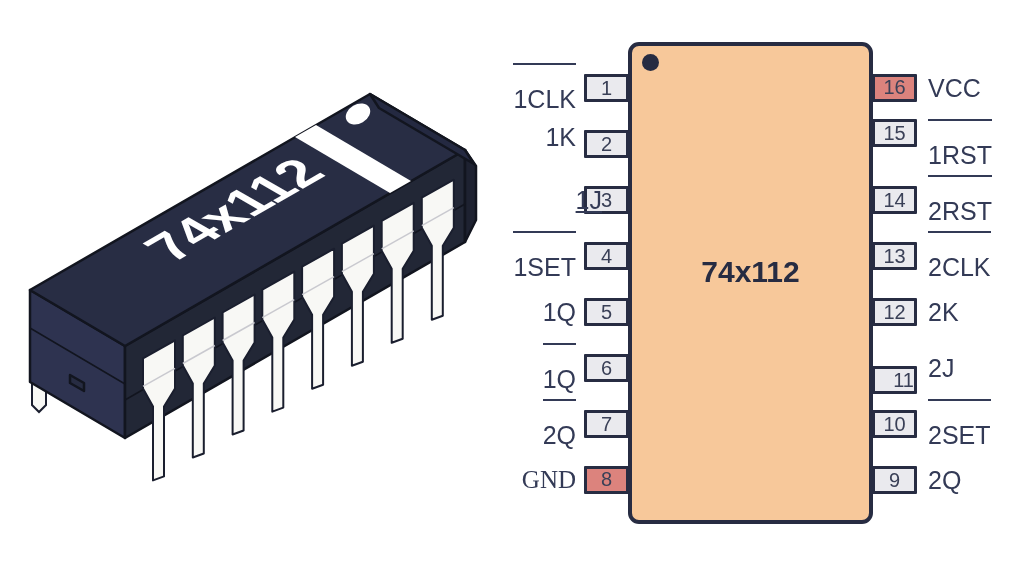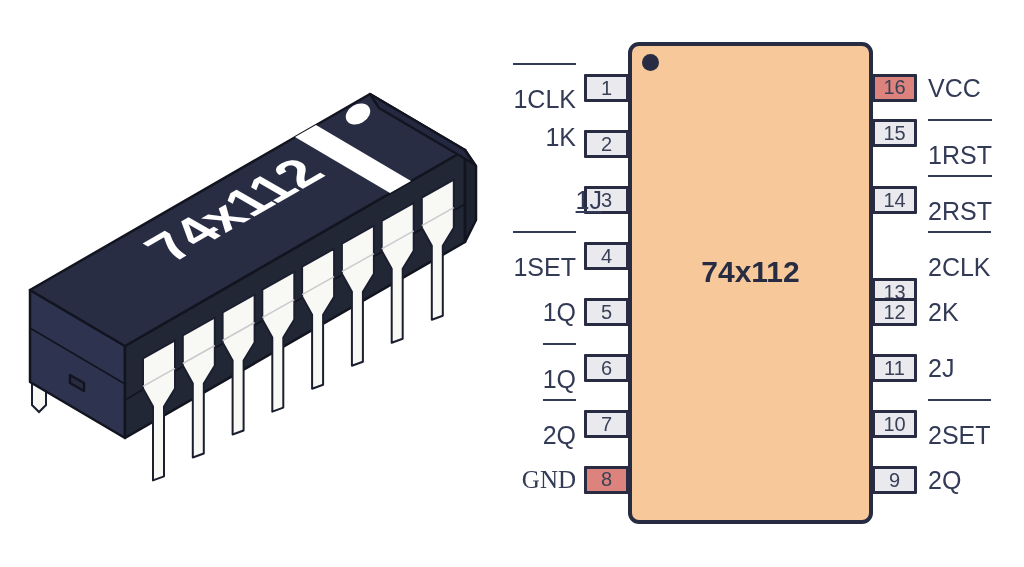--- a/index.html
+++ b/index.html
@@ -163,33 +163,33 @@
       </div>
       <div class="pin-label right" style="left: 928px; top: 129px;">
         <span class="bar">1RST</span>
       </div>
       <div class="pin-box" style="left: 872px; top: 186px;">
         <span>14</span>
       </div>
       <div class="pin-label right" style="left: 928px; top: 185px;">
         <span class="bar">2RST</span>
       </div>
-      <div class="pin-box" style="left: 872px; top: 242px; margin-top: 36px;">
+      <div class="pin-box" style="left: 872px; top: 242px;">
         <span>13</span>
       </div>
       <div class="pin-label right" style="left: 928px; top: 241px;">
         <span class="bar">2CLK</span>
       </div>
       <div class="pin-box" style="left: 872px; top: 298px; align-items: center;">
         <span>12</span>
       </div>
       <div class="pin-label right" style="left: 928px; top: 297px;">
         <span>2K</span>
       </div>
-      <div class="pin-box" style="left: 872px; top: 354px;">
+      <div class="pin-box" style="left: 872px; top: 366px; justify-content: flex-end;">
         <span>11</span>
       </div>
       <div class="pin-label right" style="left: 928px; top: 353px;">
         <span>2J</span>
       </div>
       <div class="pin-box" style="left: 872px; top: 410px;">
         <span>10</span>
       </div>
       <div class="pin-label right" style="left: 928px; top: 409px;">
         <span class="bar">2SET</span>

